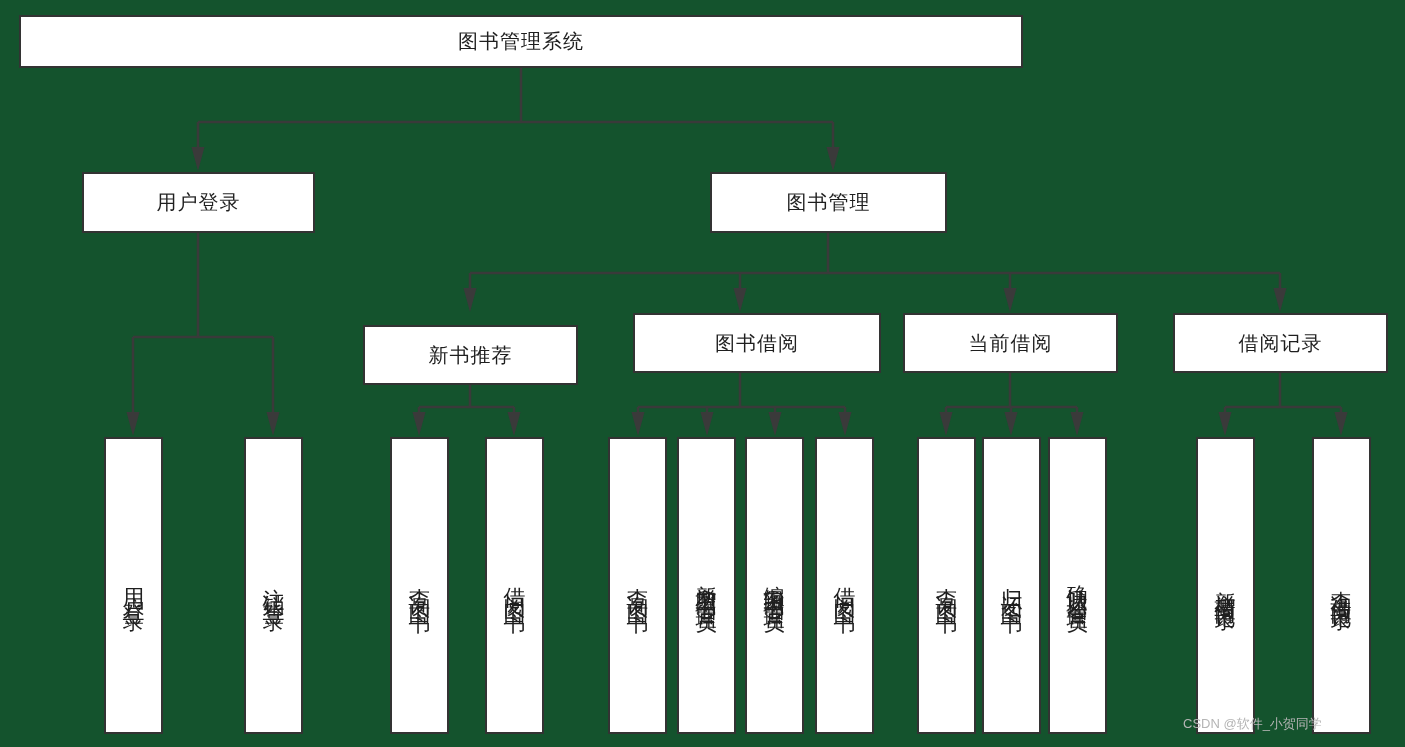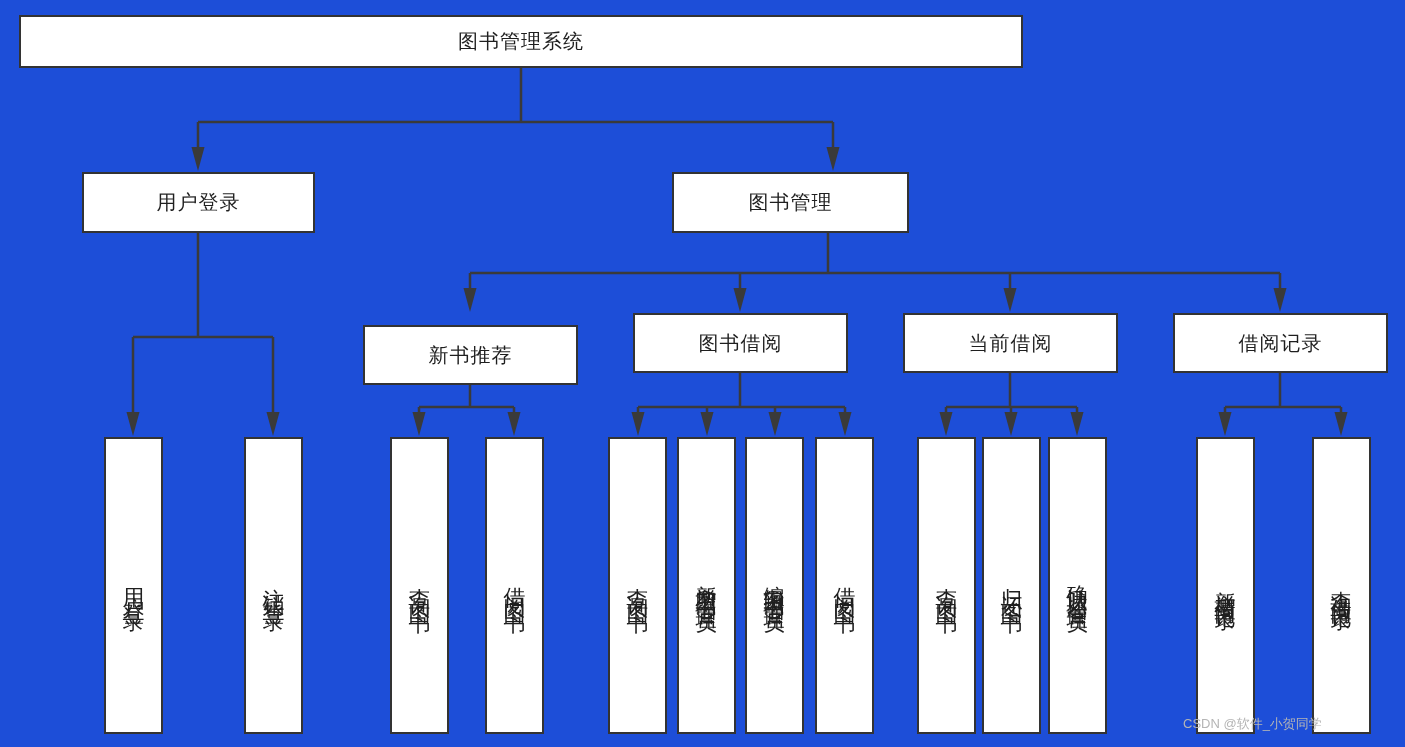--- a/index.html
+++ b/index.html
@@ -5,21 +5,21 @@
   html, body {
     margin: 0;
     padding: 0;
     background: #ffffff;
     font-family: "Liberation Sans", "DejaVu Sans", sans-serif;
   }
   .canvas {
     position: relative;
     width: 1405px;
     height: 747px;
-    background: #1d4ed8;
+    background: #14532d;
     overflow: hidden;
   }
   .connectors {
     position: absolute;
     left: 0;
     top: 0;
     width: 1405px;
     height: 747px;
     z-index: 1;
   }
@@ -51,24 +51,24 @@
   }
   .node-v .vtext {
     writing-mode: vertical-rl;
     text-orientation: mixed;
     letter-spacing: 8px;
     line-height: 1;
     white-space: nowrap;
   }
   
   .n-login { left: 82px;  top: 172px; width: 233px; height: 61px; }
-  .n-mgmt  { left: 672px; top: 172px; width: 237px; height: 61px; }
+  .n-mgmt  { left: 710px; top: 172px; width: 237px; height: 61px; }
   
   .n-nb { left: 363px;  top: 325px; width: 215px; height: 60px; }
-  .n-bb { left: 633px;  top: 313px; width: 215px; height: 60px; }
+  .n-bb { left: 633px;  top: 313px; width: 248px; height: 60px; }
   .n-cb { left: 903px;  top: 313px; width: 215px; height: 60px; }
   .n-br { left: 1173px; top: 313px; width: 215px; height: 60px; }
   
   .l-user-login { left: 104px;  }
   .l-logout     { left: 244px;  }
   .l-nb-query   { left: 390px;  }
   .l-nb-borrow  { left: 485px;  }
   .l-bb-query   { left: 608px;  }
   .l-bb-add     { left: 677px;  }
   .l-bb-edit    { left: 745px;  }

